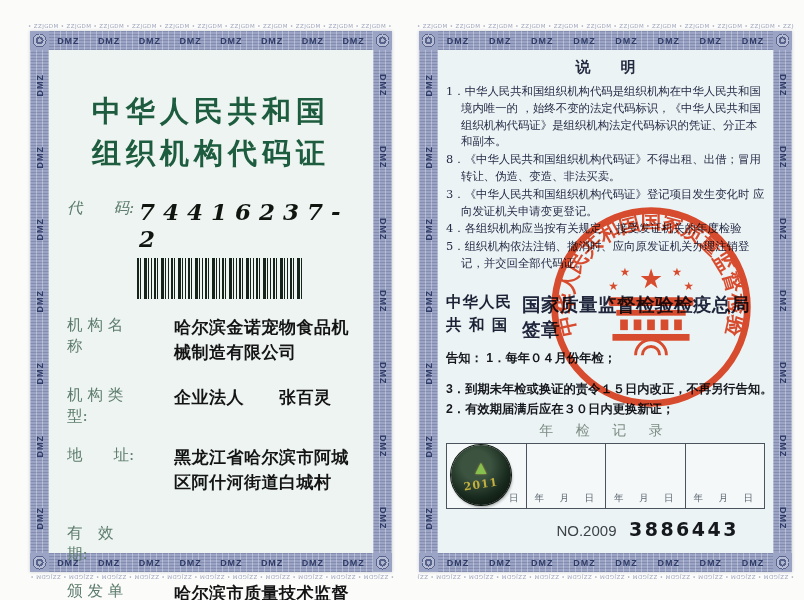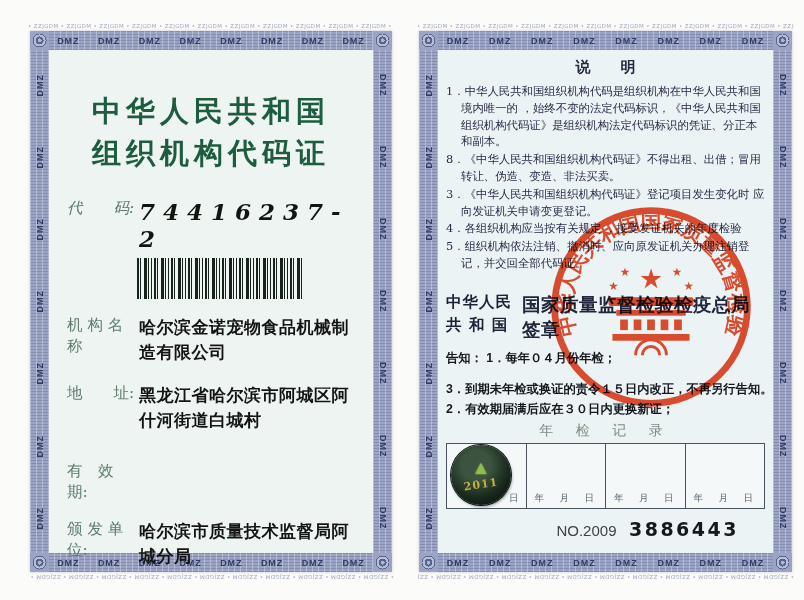--- a/index.html
+++ b/index.html
@@ -28,21 +28,21 @@
   
   .inner{position:absolute;left:19px;right:19px;top:19px;bottom:19px;padding:26px 12px;box-sizing:border-box;}
   .cert-title{margin-top:14px;text-align:center;color:#1d5c3e;font-weight:bold;font-size:29px;
               letter-spacing:5px;line-height:42px;font-family:"Liberation Sans",sans-serif;}
   .code-row{display:flex;margin:24px 0 6px 6px;align-items:flex-start;font-style:italic;}
   .flabel{color:#5d7c6d;font-family:"DejaVu Serif",serif;font-size:15.5px;flex:none;width:72px;}
   .code-val{font-family:"DejaVu Serif",serif;font-weight:bold;color:#101510;font-size:23px;letter-spacing:8px;}
   .barcode{margin:6px 0 0 76px;width:166px;height:41px;background:
      repeating-linear-gradient(90deg,#15231b 0 2px,rgba(0,0,0,0) 2px 3px,#15231b 3px 4px,rgba(0,0,0,0) 4px 7px,
      #15231b 7px 10px,rgba(0,0,0,0) 10px 11px,#15231b 11px 12px,rgba(0,0,0,0) 12px 14px,#15231b 14px 15px,rgba(0,0,0,0) 15px 17px);}
-  .field{display:flex;margin:16px 0 0 6px;align-items:flex-start;}
+  .field{display:flex;margin:16px 0 0 6px;align-items:flex-start;gap:35px;}
   .fval{font-weight:bold;color:#141414;font-size:17px;line-height:25px;width:232px;letter-spacing:.5px;}
   .fval.date{font-size:15.5px;letter-spacing:0;}
   
   .inner.r{padding:6px 8px;}
   .note-head{text-align:center;font-weight:bold;color:#23293f;font-size:15px;margin:2px 0 6px;
              font-family:"DejaVu Serif",serif;}
   .note{font-family:"DejaVu Serif",serif;color:#262d47;font-size:11.4px;line-height:16.8px;
         padding-left:15px;text-indent:-15px;margin-top:1px;}
   .issuer{display:flex;align-items:center;margin-top:12px;position:relative;}
   .issuer-name{width:76px;flex:none;font-family:"DejaVu Serif",serif;font-weight:bold;color:#1c2235;
@@ -128,20 +128,24 @@
     <div class="code-row">
       <span class="flabel">代　　码:</span>
       <span class="code-val">74416237-2</span>
     </div>
     <div class="barcode"></div>
 
     <div class="field">
       <span class="flabel">机 构 名 称</span>
       <span class="fval">哈尔滨金诺宠物食品机械制造有限公司</span>
     </div>
+    <div class="field" style="margin-top:20px;">
+      <span class="flabel">机 构 类 型:</span>
+      <span class="fval">企业法人　　张百灵</span>
+    </div>
     <div class="field" style="margin-top:18px;">
       <span class="flabel">地　　址:</span>
       <span class="fval">黑龙江省哈尔滨市阿城区阿什河街道白城村</span>
     </div>
     <div class="field" style="margin-top:28px;">
       <span class="flabel">有　效　期:</span>
     </div>
     <div class="field" style="margin-top:16px;">
       <span class="flabel">颁 发 单 位:</span>
       <span class="fval">哈尔滨市质量技术监督局阿城分局</span>

